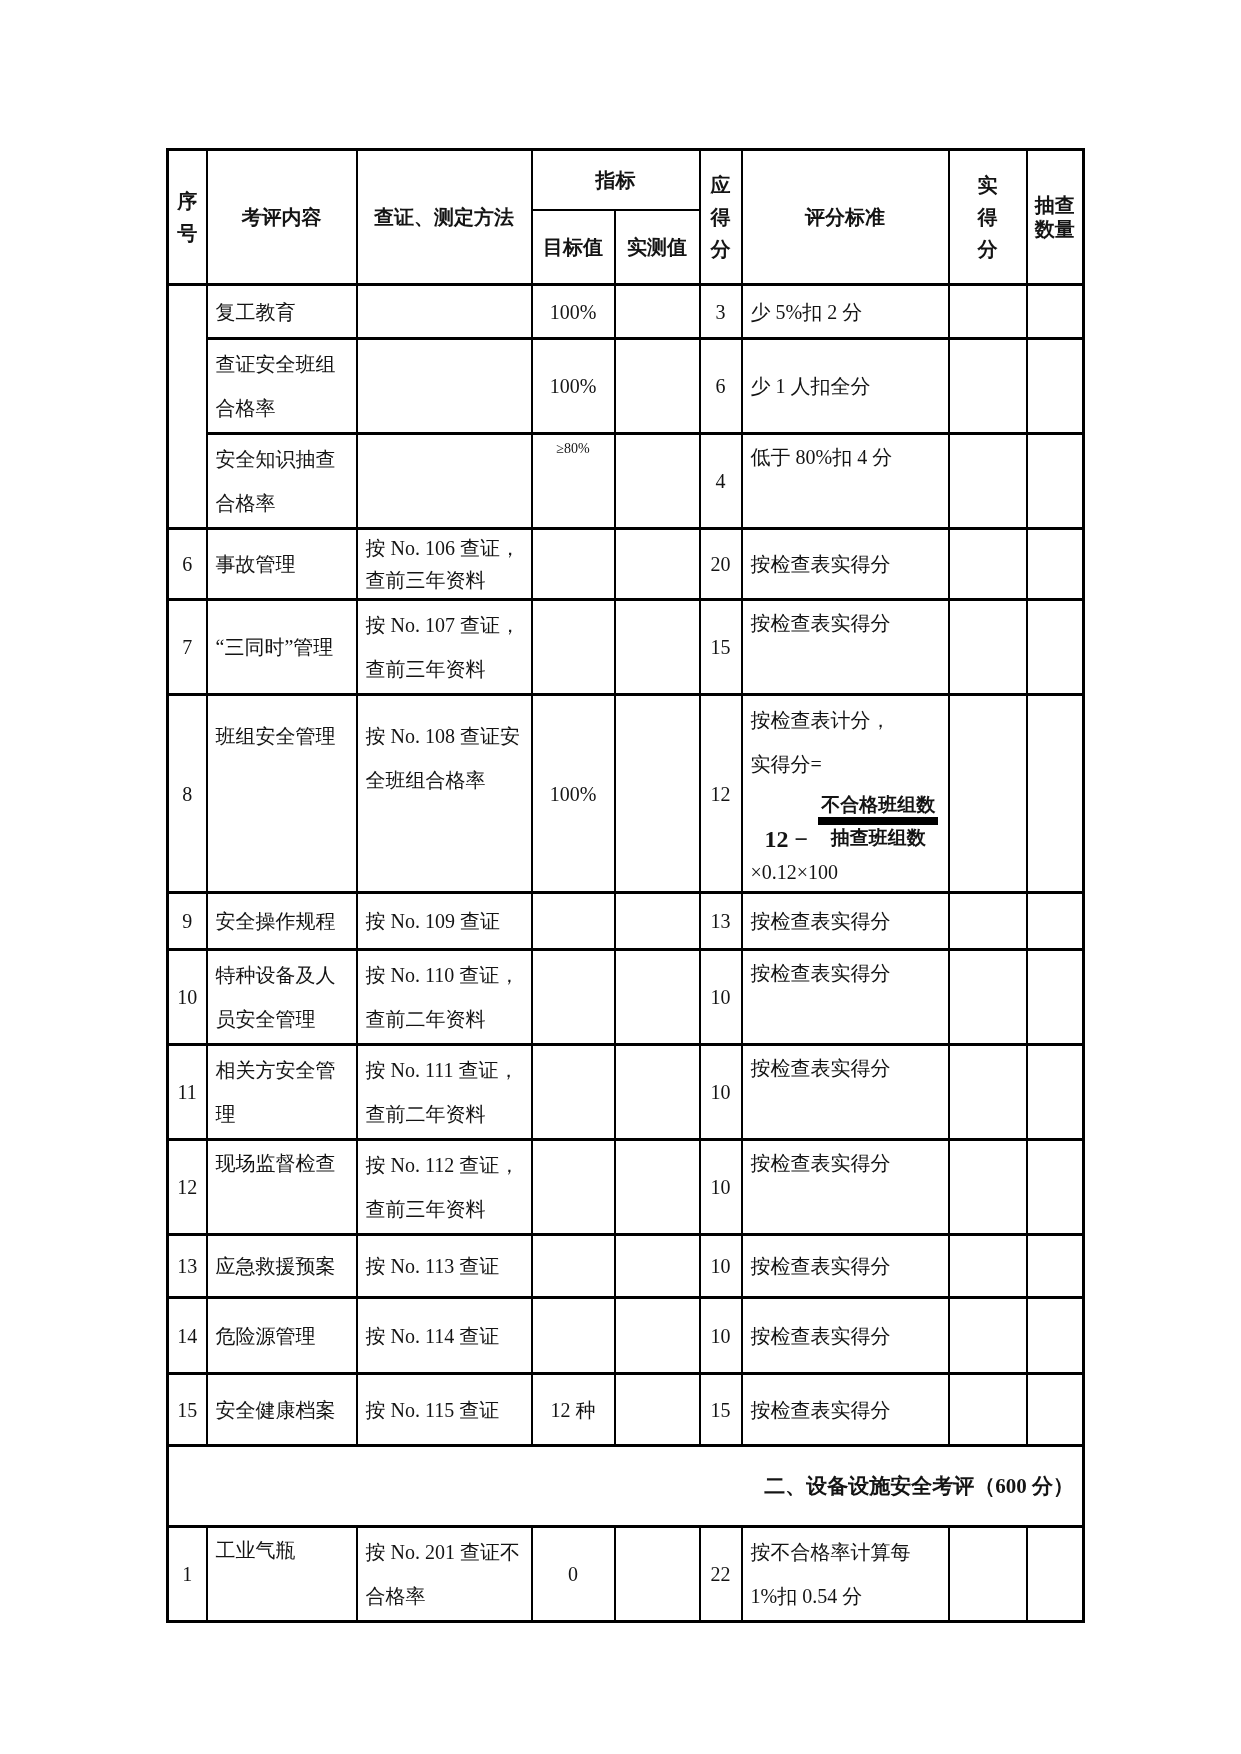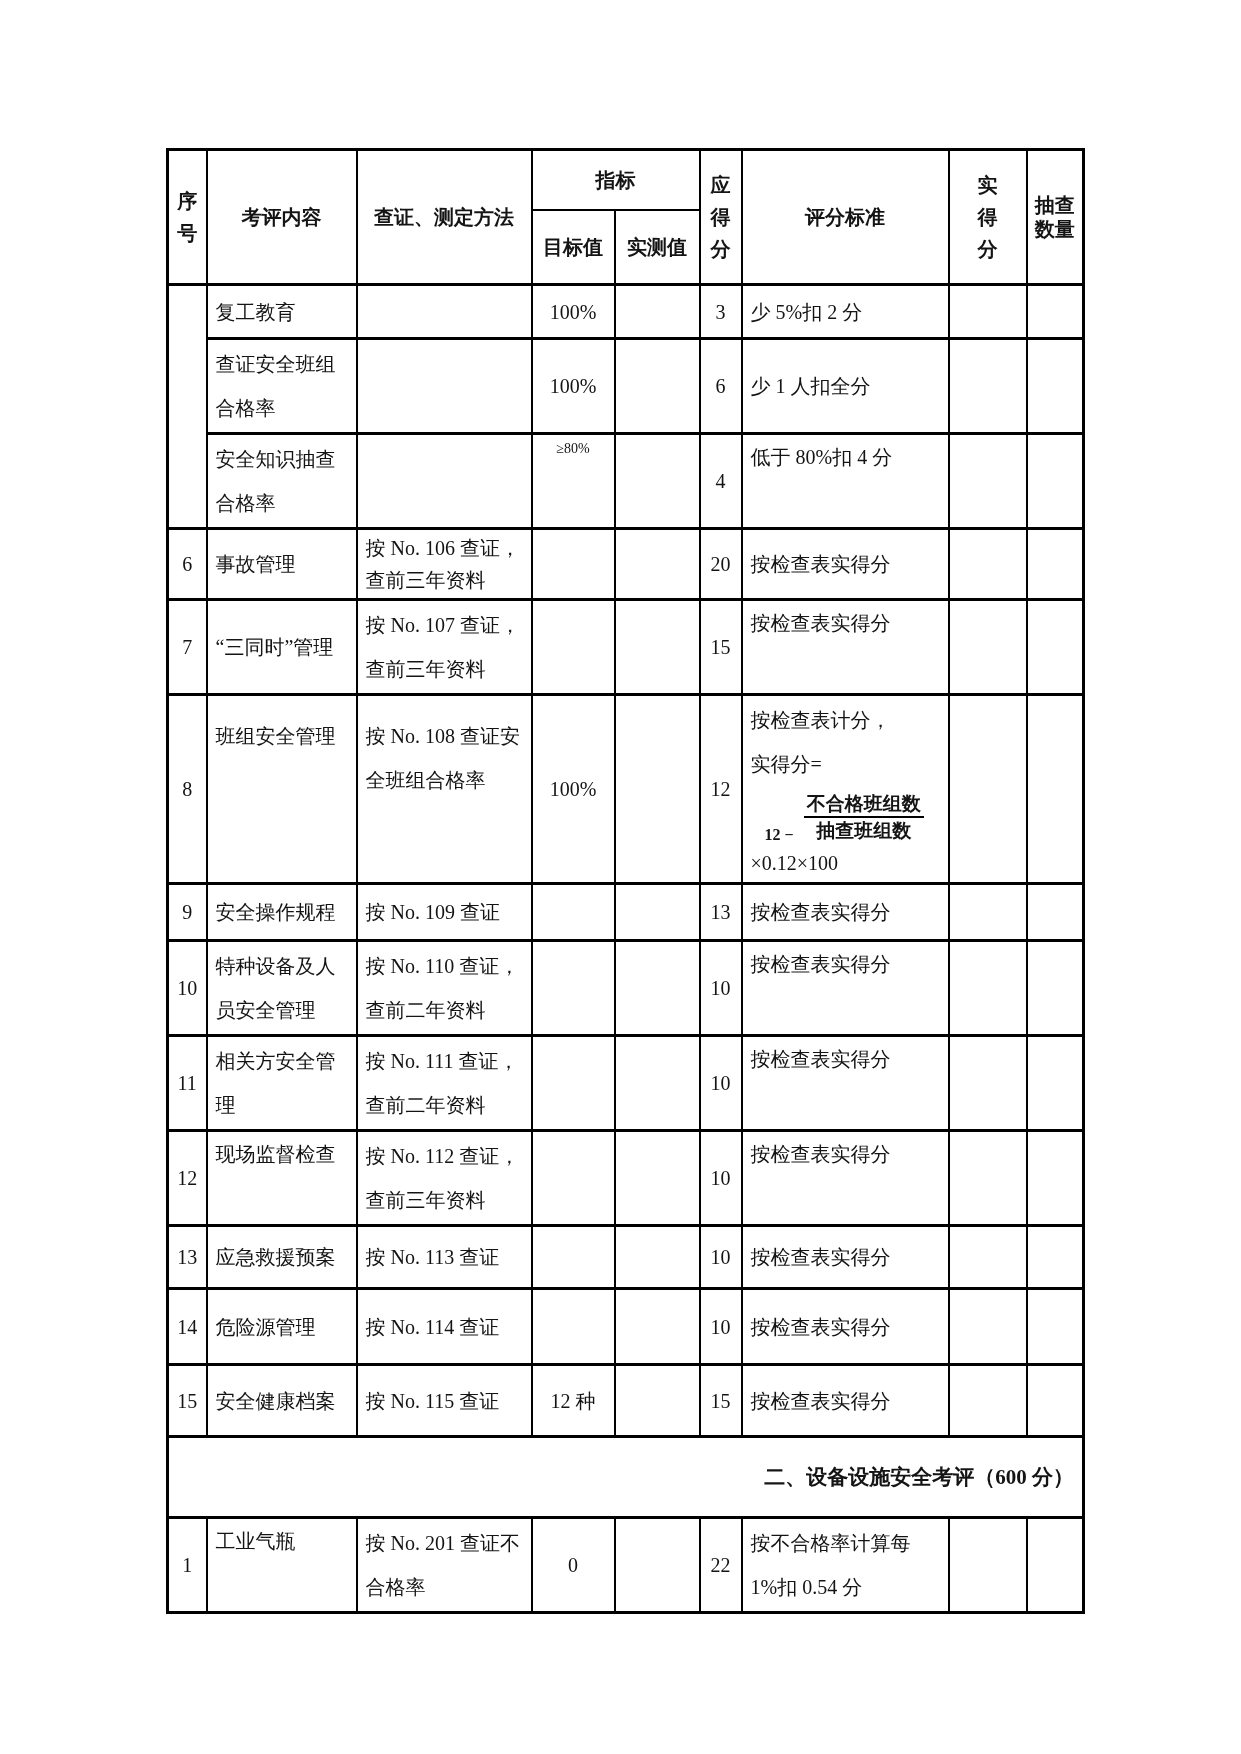--- a/index.html
+++ b/index.html
@@ -33,23 +33,23 @@
   .small { font-size:14px; line-height:24px; }
   tr.section-row td {
     font-weight:bold; text-align:right; padding-left:4px; font-size:21px;
     border-top-width:3px; border-bottom-width:3px;
   }
   .crit-line { line-height:44px; }
   .formula {
     display:flex; align-items:center; gap:10px; font-weight:bold;
     margin:3px 0 2px 14px; line-height:normal;
   }
-  .f-prefix { font-size:16px;margin-top:37px; }
+  .f-prefix { font-size:24px;margin-top:37px; }
   .frac { display:inline-block; text-align:center; font-size:19px; line-height:25px; }
-  .frac .num { display:block; border-bottom:2px solid #000000; padding:0 3px; }
+  .frac .num { display:block; border-bottom:8px solid #000000; padding:0 3px; }
   .frac .den { display:block; }
   .f-suffix { line-height:34px; }
 </style>
 </head>
 <body>
 
 <div class="page">
   <table class="assessment">
     <colgroup>
       <col style="width:39px">

